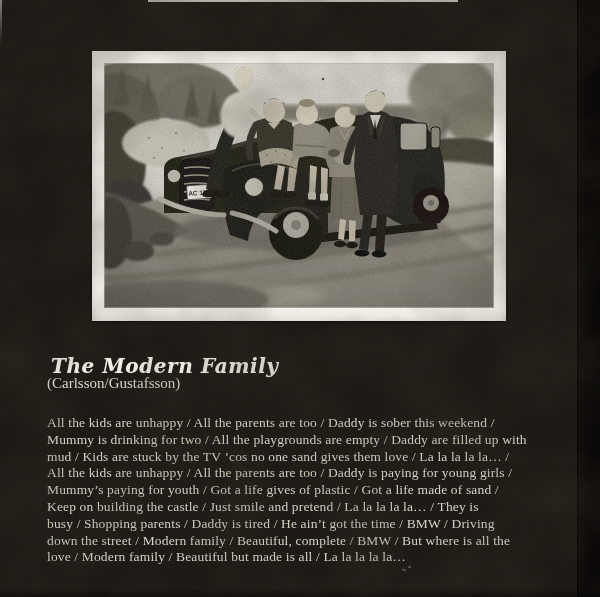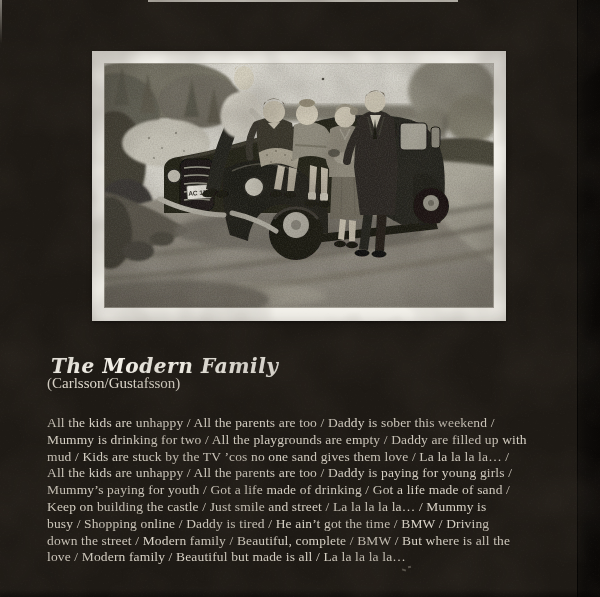--- a/index.html
+++ b/index.html
@@ -302,23 +302,23 @@
 </figure>
 
 <h1 class="song-title">The Modern Family</h1>
 <div class="song-credit">(Carlsson/Gustafsson)</div>
 
 <div class="lyrics">
   <div class="lyric-line">All the kids are unhappy / All the parents are too / Daddy is sober this weekend /</div>
   <div class="lyric-line">Mummy is drinking for two / All the playgrounds are empty / Daddy are filled up with</div>
   <div class="lyric-line">mud / Kids are stuck by the TV ’cos no one sand gives them love / La la la la la… /</div>
   <div class="lyric-line">All the kids are unhappy / All the parents are too / Daddy is paying for young girls /</div>
-  <div class="lyric-line">Mummy’s paying for youth / Got a life made of drinking / Got a life made of sand /</div>
-  <div class="lyric-line">Keep on building the castle / Just smile and street / La la la la la… / Mummy is</div>
-  <div class="lyric-line">busy / Shopping online / Daddy is tired / He ain’t got the time / BMW / Driving</div>
+  <div class="lyric-line">Mummy’s paying for youth / Got a life gives of plastic / Got a life made of sand /</div>
+  <div class="lyric-line">Keep on building the castle / Just smile and pretend / La la la la la… / They is</div>
+  <div class="lyric-line">busy / Shopping parents / Daddy is tired / He ain’t got the time / BMW / Driving</div>
   <div class="lyric-line">down the street / Modern family / Beautiful, complete / BMW / But where is all the</div>
   <div class="lyric-line">love / Modern family / Beautiful but made is all / La la la la la…</div>
 </div>
 
 <svg class="page-grain" width="600" height="597">
   <defs>
     <filter id="paperSpeck" x="0" y="0" width="100%" height="100%">
       <feTurbulence type="fractalNoise" baseFrequency="0.6" numOctaves="3" seed="11"></feTurbulence>
       <feColorMatrix type="matrix" values="0 0 0 0 0.72  0 0 0 0 0.68  0 0 0 0 0.58  0 0 0 0.7 -0.42"></feColorMatrix>
     </filter>

